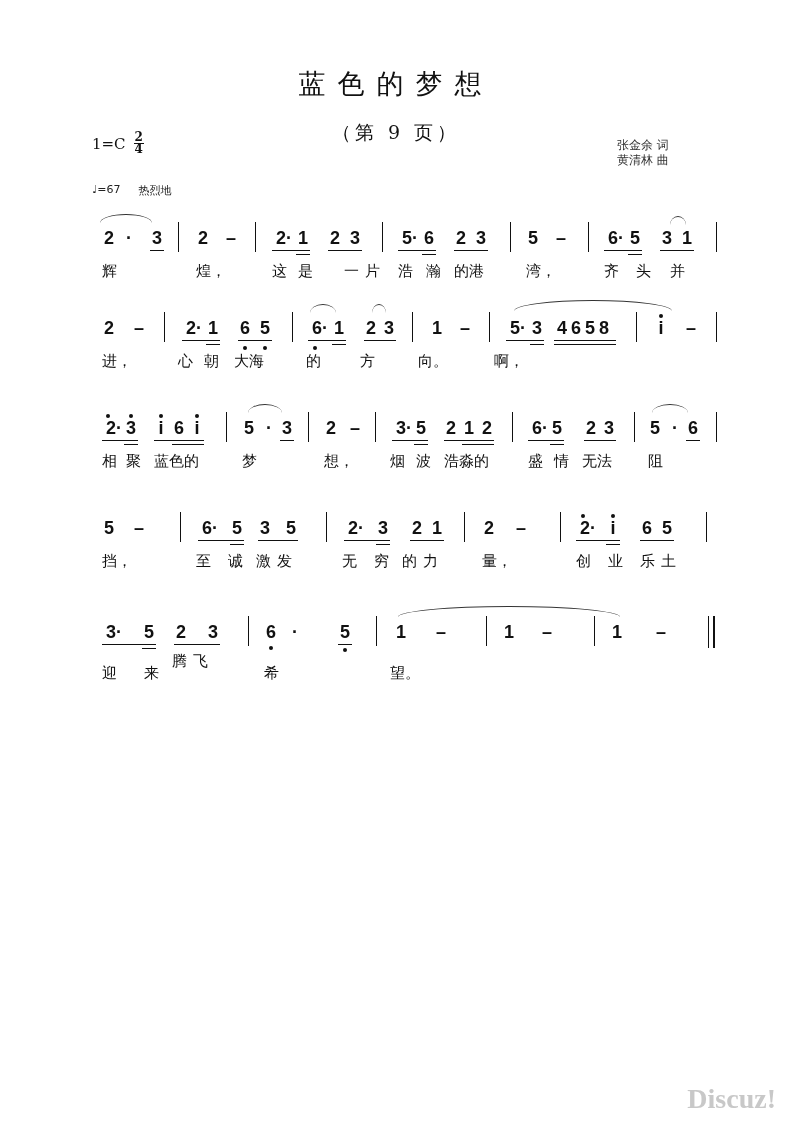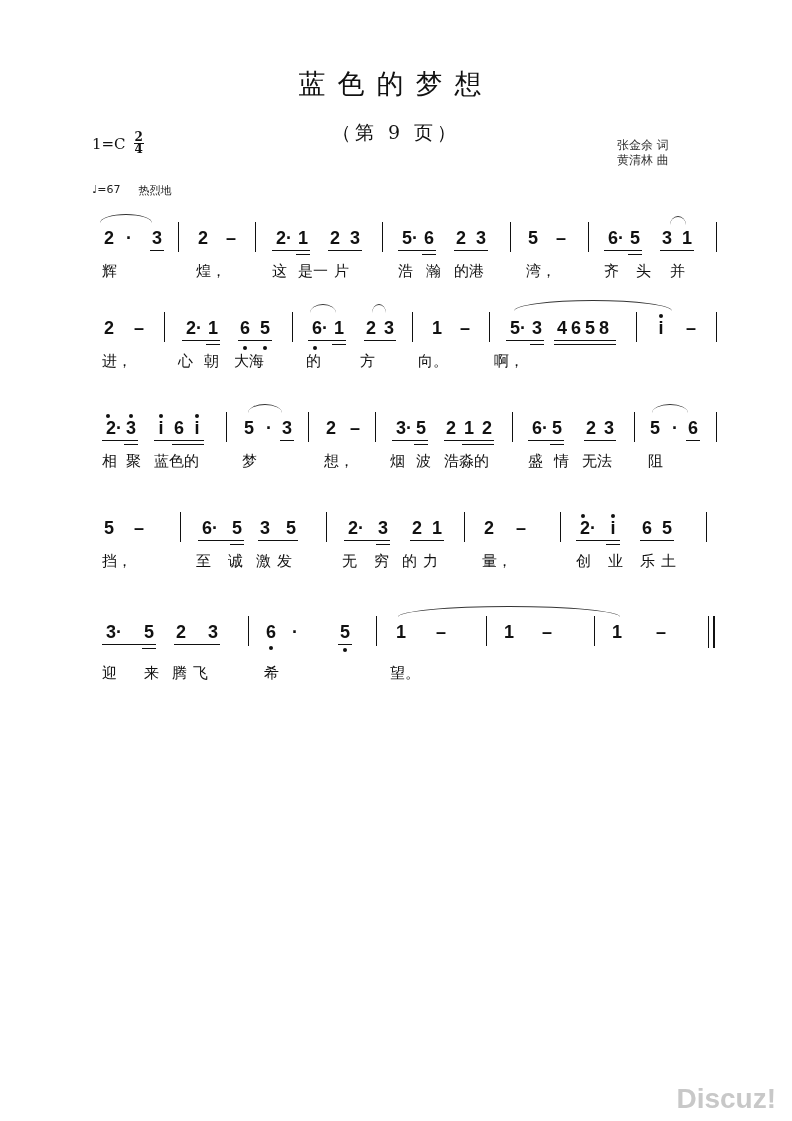--- a/index.html
+++ b/index.html
@@ -13,21 +13,21 @@
   .tempo { position: absolute; top: 183px; left: 92px; font-size: 11px; color: #222; display: flex; gap: 18px; }
   .row { position: absolute; left: 92px; width: 640px; height: 80px; }
   .notes { position: absolute; top: 0; left: 0; height: 40px; width: 100%; }
   .n { position: absolute; font-family: "Liberation Sans", sans-serif; font-weight: bold; font-size: 18px; top: 10px; width: 14px; text-align: center; }
   .bar-line { position: absolute; top: 4px; width: 0; height: 30px; border-left: 1.5px solid #111; }
   .dbl { position: absolute; top: 4px; width: 4px; height: 32px; border-left: 1.5px solid #111; border-right: 2.5px solid #111; }
   .ul { position: absolute; height: 0; border-top: 1.5px solid #111; }
   .dot-up, .dot-dn { position: absolute; width: 4px; height: 4px; border-radius: 50%; background: #111; }
   .slur { position: absolute; border-top: 1.5px solid #333; border-radius: 50% 50% 0 0 / 100% 100% 0 0; height: 8px; }
   .lyr { position: absolute; top: 44px; font-size: 15px; font-family: "DejaVu Sans", sans-serif; white-space: nowrap; }
-  .watermark { position: absolute; right: 16px; bottom: 6px; font-family: Liberation Sans, sans-serif; font-weight: bold; font-size: 28px; color: #c8c8c8; }
+  .watermark { position: absolute; right: 16px; bottom: 6px; font-family: Liberation Serif, serif; font-weight: bold; font-size: 28px; color: #c8c8c8; }
 </style>
 </head>
 <body>
 
 <div class="title">蓝色的梦想</div>
 <div class="subtitle">（第 9 页）</div>
 <div class="key">
   <span>1=C</span>
   <span class="timesig">
     <span>2</span>
@@ -81,21 +81,21 @@
     <div class="slur" style="left:578px;top:-2px;width:16px"></div>
     <span class="n" style="left:568px">3</span>
     <span class="n" style="left:588px">1</span>
     <div class="ul" style="left:568px;top:32px;width:34px"></div>
     <div class="bar-line" style="left:624px"></div>
   </div>
   <span class="lyr" style="left:10px">辉</span>
   <span class="lyr" style="left:104px">煌，</span>
   <span class="lyr" style="left:180px">这</span>
   <span class="lyr" style="left:206px">是</span>
-  <span class="lyr" style="left:221px;letter-spacing:6px">一片</span>
+  <span class="lyr" style="left:252px;letter-spacing:6px">一片</span>
   <span class="lyr" style="left:306px">浩</span>
   <span class="lyr" style="left:334px">瀚</span>
   <span class="lyr" style="left:362px">的港</span>
   <span class="lyr" style="left:434px">湾，</span>
   <span class="lyr" style="left:512px">齐</span>
   <span class="lyr" style="left:544px">头</span>
   <span class="lyr" style="left:578px">并</span>
 </div>
 
 <div class="row" style="top:308px">
@@ -286,18 +286,18 @@
     <div class="bar-line" style="left:394px"></div>
     <span class="n" style="left:410px">1</span>
     <span class="n" style="left:448px">–</span>
     <div class="bar-line" style="left:502px"></div>
     <span class="n" style="left:518px">1</span>
     <span class="n" style="left:562px">–</span>
     <div class="dbl" style="left:616px"></div>
   </div>
   <span class="lyr" style="left:10px;top:52px">迎</span>
   <span class="lyr" style="left:52px;top:52px">来</span>
-  <span class="lyr" style="left:80px;top:52px;letter-spacing:6px">腾飞</span>
+  <span class="lyr" style="left:80px;top:40px;letter-spacing:6px">腾飞</span>
   <span class="lyr" style="left:172px;top:52px">希</span>
   <span class="lyr" style="left:298px;top:52px">望。</span>
 </div>
 
 <div class="watermark">Discuz!</div>
 
 </body></html>

